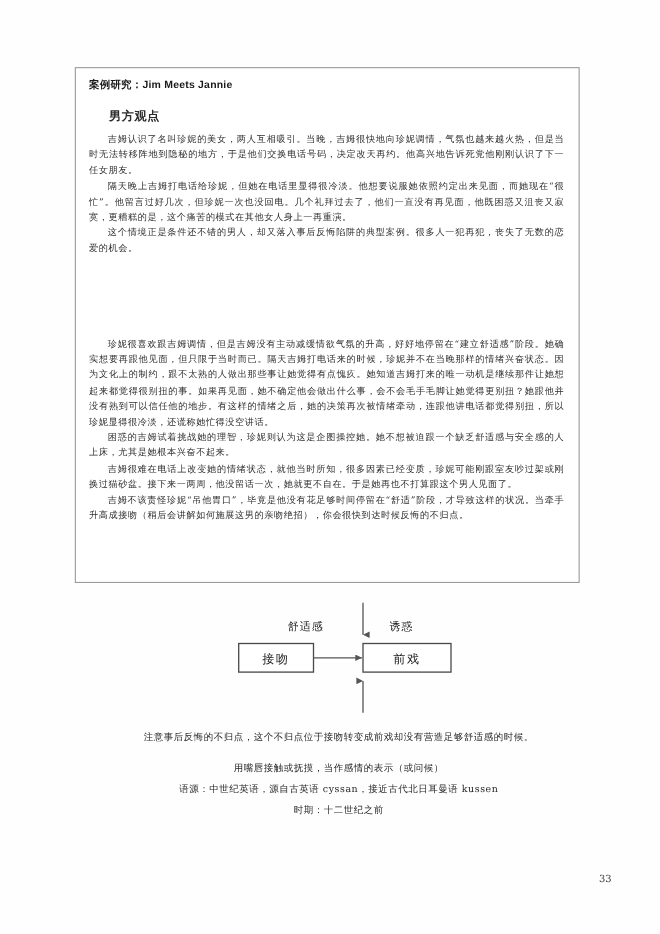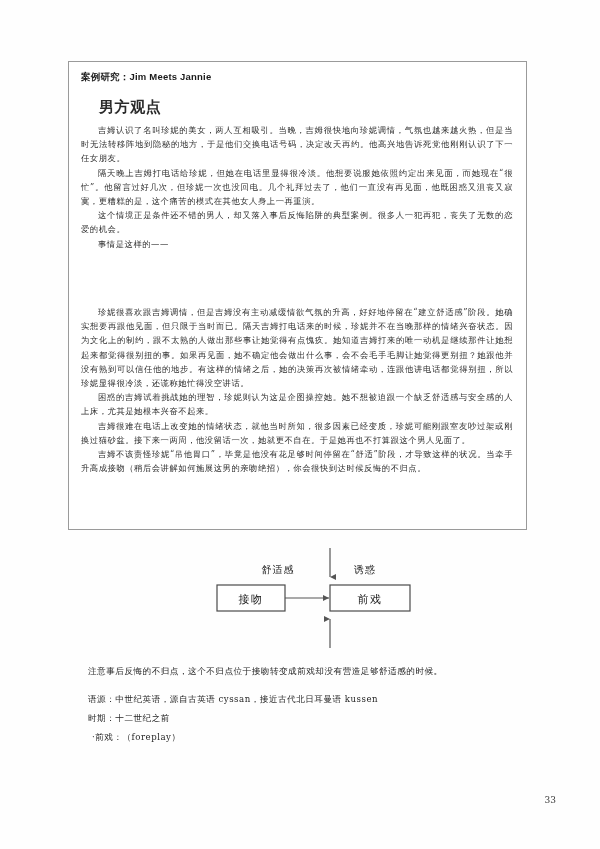--- a/index.html
+++ b/index.html
@@ -42,21 +42,21 @@
     font-weight: bold;
     font-size: 9.5px;
     color: #1a1a1a;
     letter-spacing: 0.2px;
     white-space: nowrap;
   }
 
   .section-head {
     font-family: "DejaVu Serif", serif;
     font-weight: bold;
-    font-size: 15px;
+    font-size: 11px;
     color: #2a2a2a;
     margin: 0 0 6px 18px;
     letter-spacing: 0.6px;
   }
 
   .body-p {
     font-family: "DejaVu Serif", serif;
     font-size: 8.3px;
     line-height: 14.2px;
     color: #2e2e2e;
@@ -110,20 +110,21 @@
     width: 440px;
   }
   .note-line {
     font-family: "DejaVu Serif", serif;
     font-size: 8.6px;
     line-height: 19px;
     color: #262626;
     letter-spacing: 0.5px;
     margin: 0;
     white-space: nowrap;
+    text-align: center;
   }
   .note-line.first { margin-bottom: 9px; }
   .note-line.bullet { margin-left: 4px; }
 
   
   #page-number {
     position: absolute;
     right: 44px;
     top: 795px;
     font-family: "DejaVu Serif", serif;
@@ -138,21 +139,20 @@
 
   <div id="case-box">
 
     <div id="case-title">案例研究：Jim Meets Jannie</div>
 
     <div id="male-block">
       <div class="section-head">男方观点</div>
       <p class="body-p">吉姆认识了名叫珍妮的美女，两人互相吸引。当晚，吉姆很快地向珍妮调情，气氛也越来越火热，但是当时无法转移阵地到隐秘的地方，于是他们交换电话号码，决定改天再约。他高兴地告诉死党他刚刚认识了下一任女朋友。</p>
       <p class="body-p">隔天晚上吉姆打电话给珍妮，但她在电话里显得很冷淡。他想要说服她依照约定出来见面，而她现在“很忙”。他留言过好几次，但珍妮一次也没回电。几个礼拜过去了，他们一直没有再见面，他既困惑又沮丧又寂寞，更糟糕的是，这个痛苦的模式在其他女人身上一再重演。</p>
       <p class="body-p">这个情境正是条件还不错的男人，却又落入事后反悔陷阱的典型案例。很多人一犯再犯，丧失了无数的恋爱的机会。</p>
-      <p class="body-p">事情是这样的——</p>
     </div>
 
     <div id="female-block">
       <p class="body-p">珍妮很喜欢跟吉姆调情，但是吉姆没有主动减缓情欲气氛的升高，好好地停留在“建立舒适感”阶段。她确实想要再跟他见面，但只限于当时而已。隔天吉姆打电话来的时候，珍妮并不在当晚那样的情绪兴奋状态。因为文化上的制约，跟不太熟的人做出那些事让她觉得有点愧疚。她知道吉姆打来的唯一动机是继续那件让她想起来都觉得很别扭的事。如果再见面，她不确定他会做出什么事，会不会毛手毛脚让她觉得更别扭？她跟他并没有熟到可以信任他的地步。有这样的情绪之后，她的决策再次被情绪牵动，连跟他讲电话都觉得别扭，所以珍妮显得很冷淡，还谎称她忙得没空讲话。</p>
       <p class="body-p">困惑的吉姆试着挑战她的理智，珍妮则认为这是企图操控她。她不想被迫跟一个缺乏舒适感与安全感的人上床，尤其是她根本兴奋不起来。</p>
       <p class="body-p">吉姆很难在电话上改变她的情绪状态，就他当时所知，很多因素已经变质，珍妮可能刚跟室友吵过架或刚换过猫砂盆。接下来一两周，他没留话一次，她就更不自在。于是她再也不打算跟这个男人见面了。</p>
       <p class="body-p">吉姆不该责怪珍妮“吊他胃口”，毕竟是他没有花足够时间停留在“舒适”阶段，才导致这样的状况。当牵手升高成接吻（稍后会讲解如何施展这男的亲吻绝招），你会很快到达时候反悔的不归点。</p>
     </div>
 
   </div>
@@ -184,20 +184,20 @@
 
       <line x1="105" y1="58" x2="149" y2="58" stroke="#555555" stroke-width="1.1" marker-end="url(#arrowR)"></line>
 
       <rect x="150" y="45" width="80" height="26" fill="#ffffff" stroke="#4a4a4a" stroke-width="1.2"></rect>
       <text class="diag-box-text" x="190" y="63" text-anchor="middle">前戏</text>
     </svg>
   </div>
 
   <div id="bottom-text">
     <p class="note-line first">注意事后反悔的不归点，这个不归点位于接吻转变成前戏却没有营造足够舒适感的时候。</p>
+    <p class="note-line">用嘴唇接触或抚摸，当作感情的表示（或问候）</p>
     <p class="note-line">语源：中世纪英语，源自古英语 cyssan，接近古代北日耳曼语 kussen</p>
     <p class="note-line">时期：十二世纪之前</p>
-    <p class="note-line bullet">·前戏：（foreplay）</p>
   </div>
 
   <div id="page-number">33</div>
 
 </div>
 
 </body></html>

